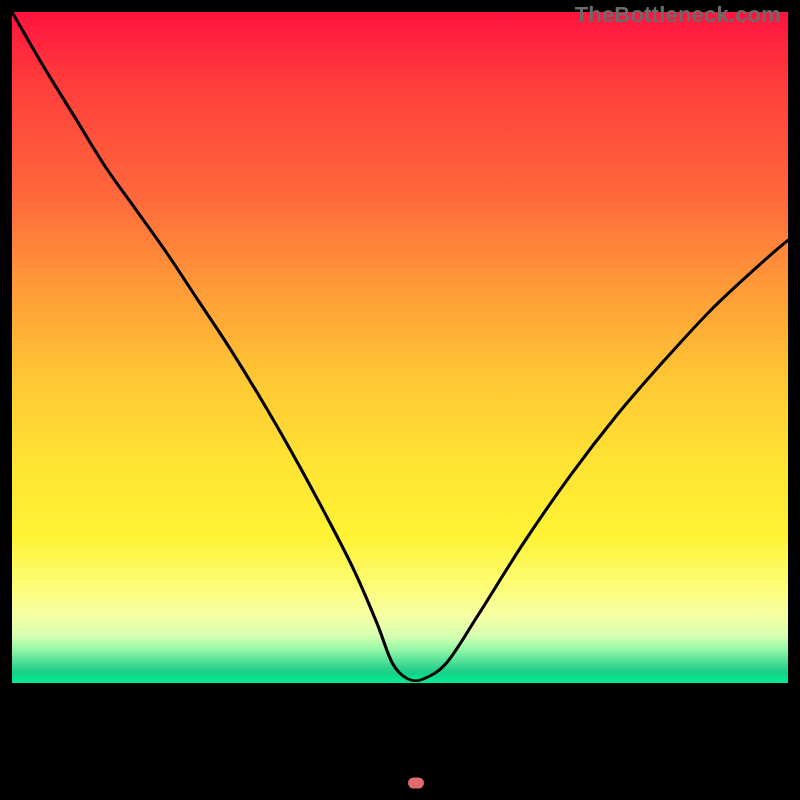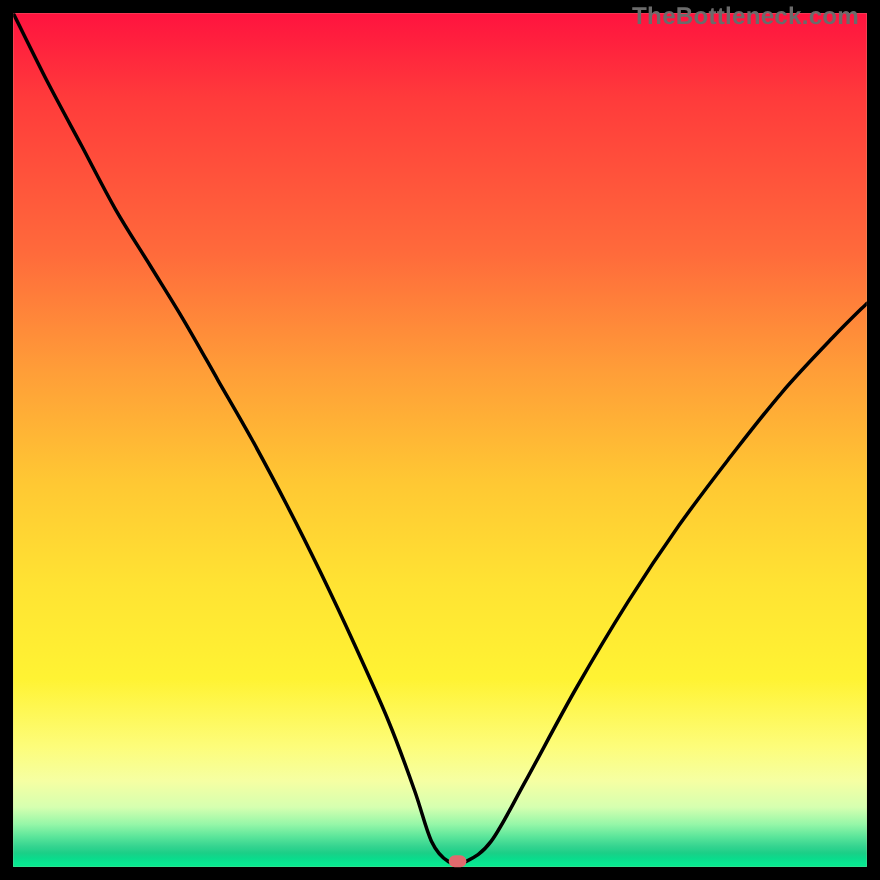--- a/index.html
+++ b/index.html
@@ -9,22 +9,22 @@
     height: 800px;
     background: #000;
     overflow: hidden;
     font-family: Arial, Helvetica, sans-serif;
   }
   .frame {
     position: absolute;
     left: 12px;
     top: 12px;
     width: 776px;
-    height: 776px;
-    background: #fef9c3;
+    height: 671px;
+    background: #5eead4;
   }
   .plot-bg {
     position: absolute;
     left: 0;
     top: 0;
     width: 100%;
     height: 100%;
     
     background: linear-gradient(to bottom,
       #ff133f 0%,

